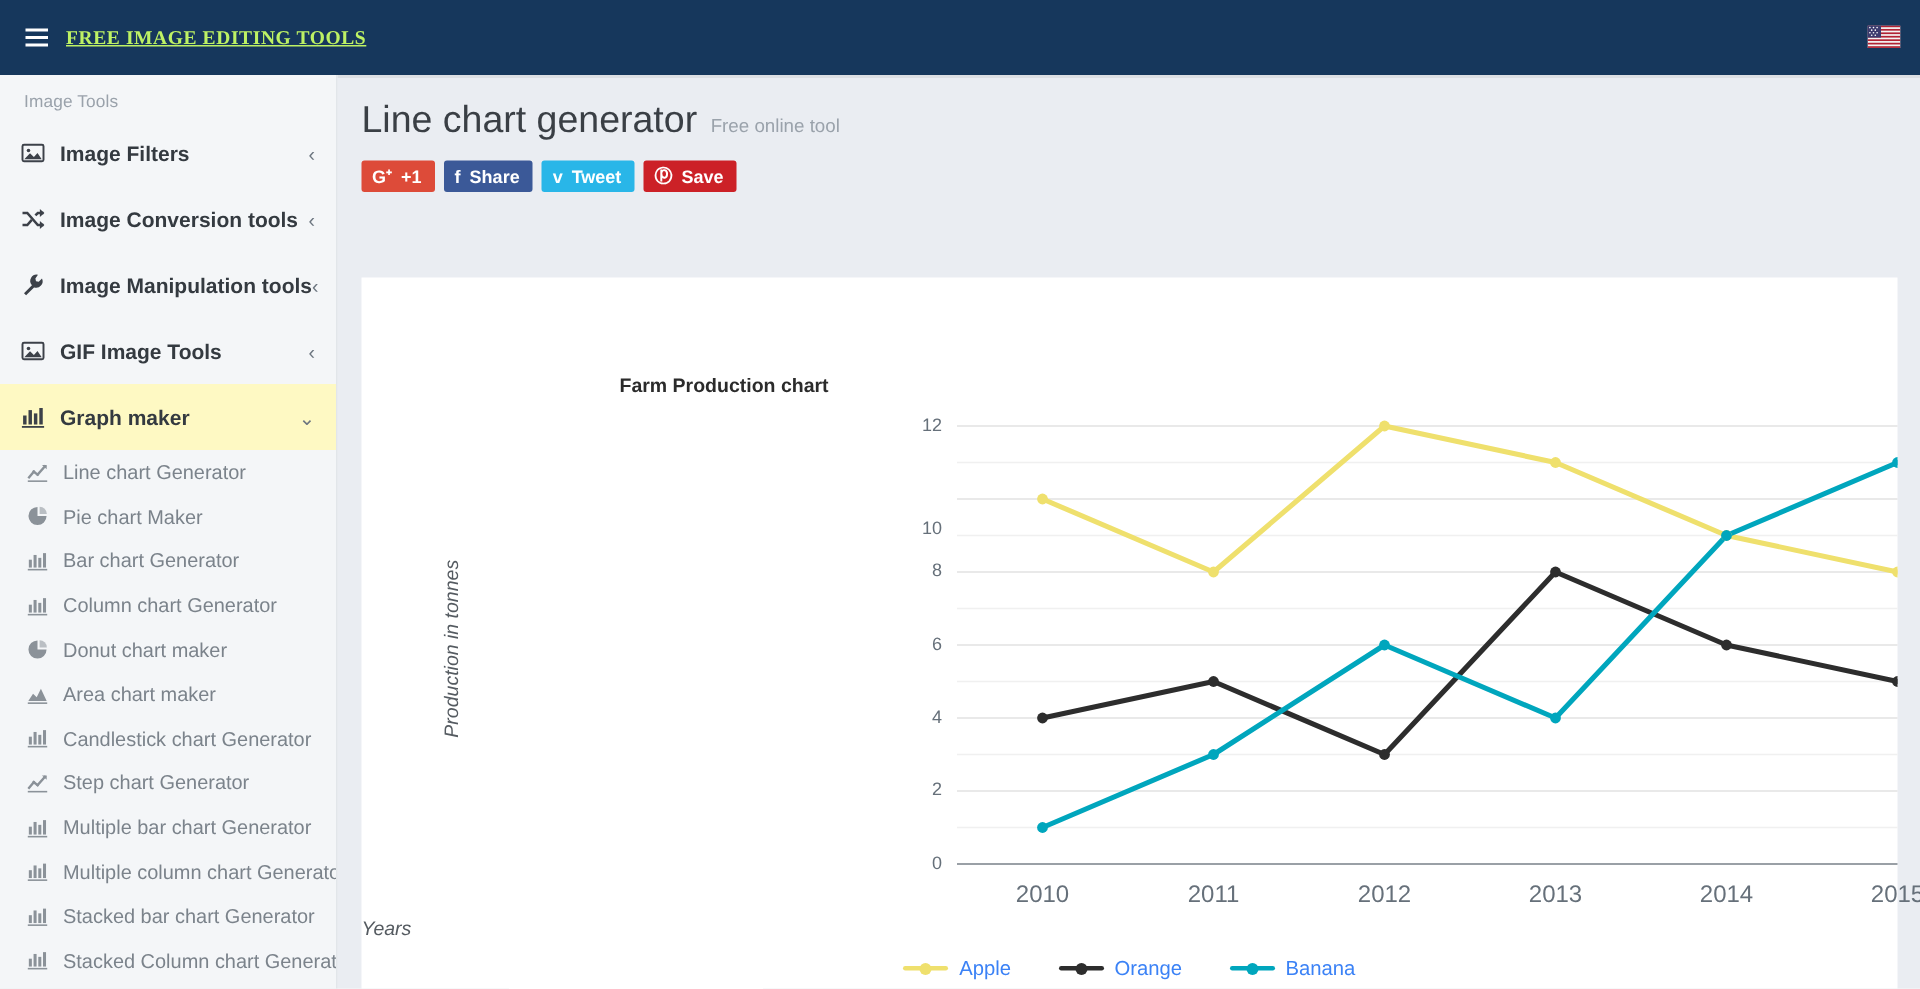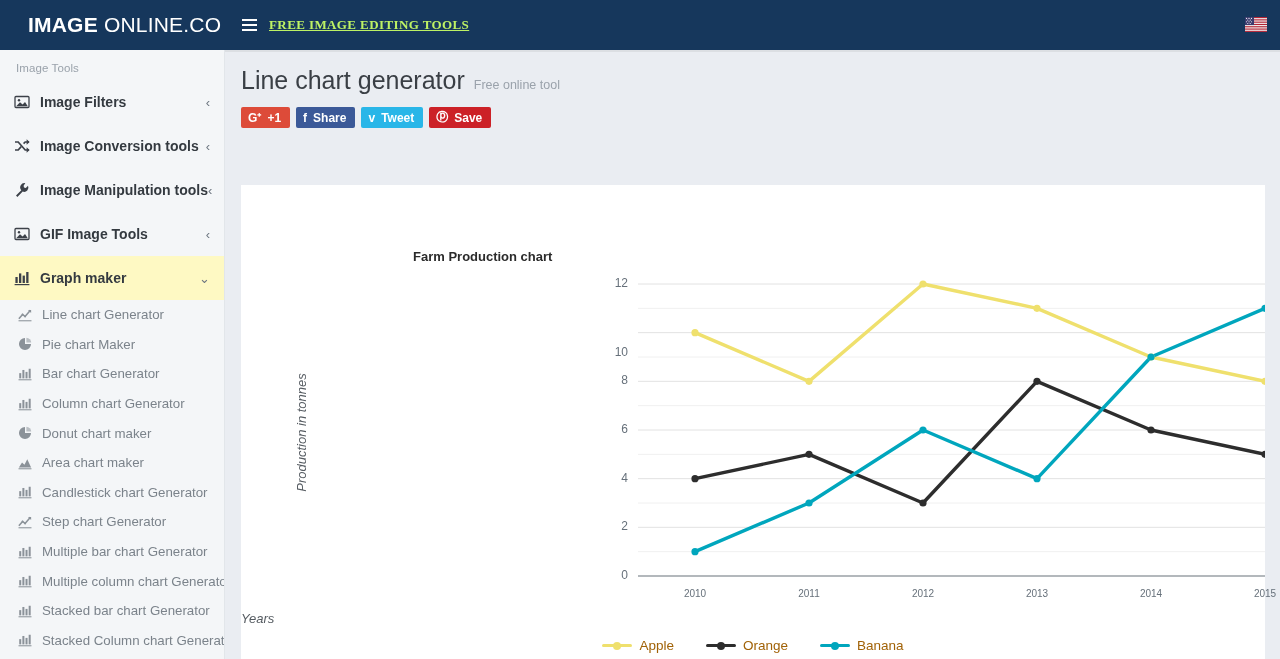--- a/index.html
+++ b/index.html
@@ -102,31 +102,28 @@
     font-size: 13px; font-style: italic; color: #555b61;
   }
   #legend {
     position: absolute; left: 0; top: 453px; width: 1024px;
     display: flex; justify-content: center; align-items: center;
   }
   .leg-item { display: flex; align-items: center; margin: 0 16px; }
   .leg-swatch { width: 30px; height: 12px; position: relative; margin-right: 7px; }
   .leg-swatch .lbar { position: absolute; top: 4.5px; left: 0; width: 30px; height: 3.4px; border-radius: 2px; }
   .leg-swatch .ldot { position: absolute; top: 2px; left: 11px; width: 8px; height: 8px; border-radius: 50%; }
-  .leg-text { font-size: 13.5px; color: #a16207; }
+  .leg-text { font-size: 13.5px; color: #3b82f6; }
   .ytick { position: absolute; font-size: 12px; color: #66707a; text-align: right; width: 28px; }
-  .xtick { position: absolute; font-size: 10px; color: #66707a; text-align: center; width: 60px; }
+  .xtick { position: absolute; font-size: 16px; color: #66707a; text-align: center; width: 60px; }
 </style>
 </head>
 <body>
 
 <div id="topbar">
-  <div id="brand">
-    <span class="b-strong">IMAGE</span><span class="b-light"> ONLINE.CO</span>
-  </div>
   <div id="navleft">
     <div class="hamburger">
         <i></i>
         <i></i>
         <i></i>
       </div>
     <div id="navtitle">FREE IMAGE EDITING TOOLS</div>
   </div>
   <div id="flagbox">
     <svg class="icosvg" width="22" height="15" viewBox="0 0 22 15">

